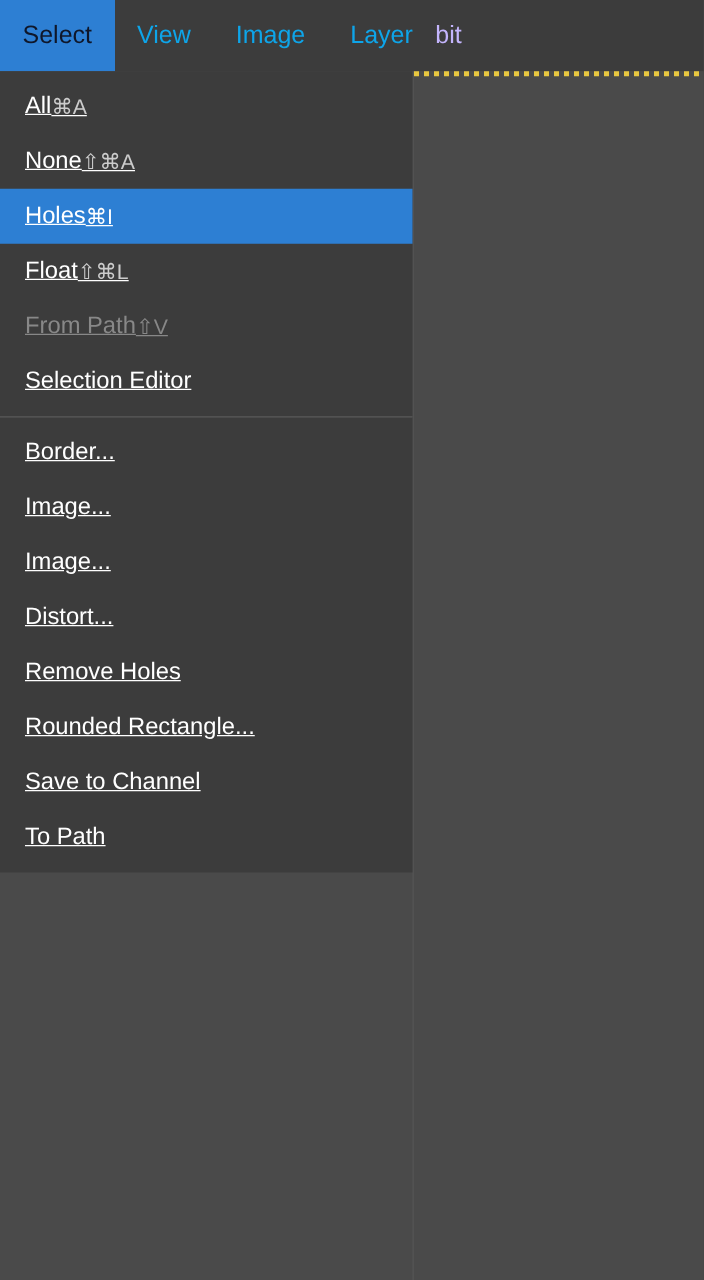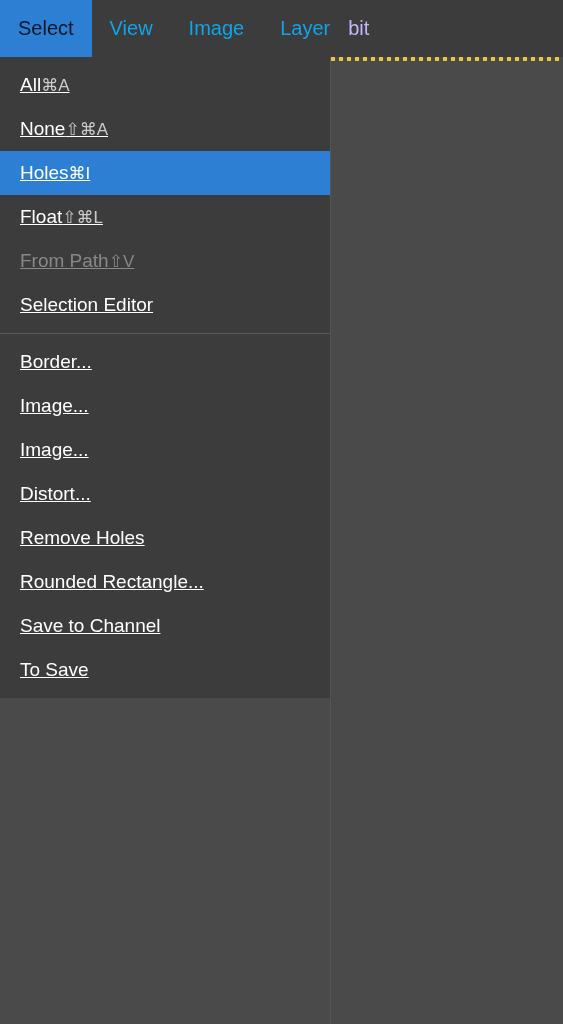--- a/index.html
+++ b/index.html
@@ -189,21 +189,21 @@
     <span class="menu-item-shortcut"></span>
   </div>
 
 
   <div class="menu-item">
     <span class="menu-item-label">Save to Channel</span>
     <span class="menu-item-shortcut"></span>
   </div>
 
   <div class="menu-item">
-    <span class="menu-item-label">To Save</span>
+    <span class="menu-item-label">To Path</span>
     <span class="menu-item-shortcut"></span>
   </div>
 
 </div>
 
 <div class="right-panel">
 
   <div style="position:absolute; top:0; left:0; width:100%; height:4px; background: repeating-linear-gradient(90deg, #e8c840 0px, #e8c840 4px, transparent 4px, transparent 8px);"></div>
 </div>
 

